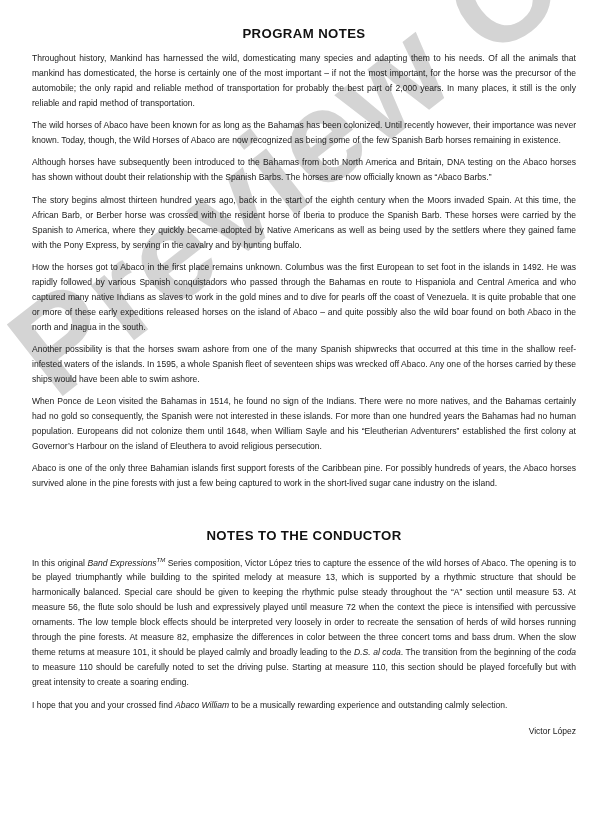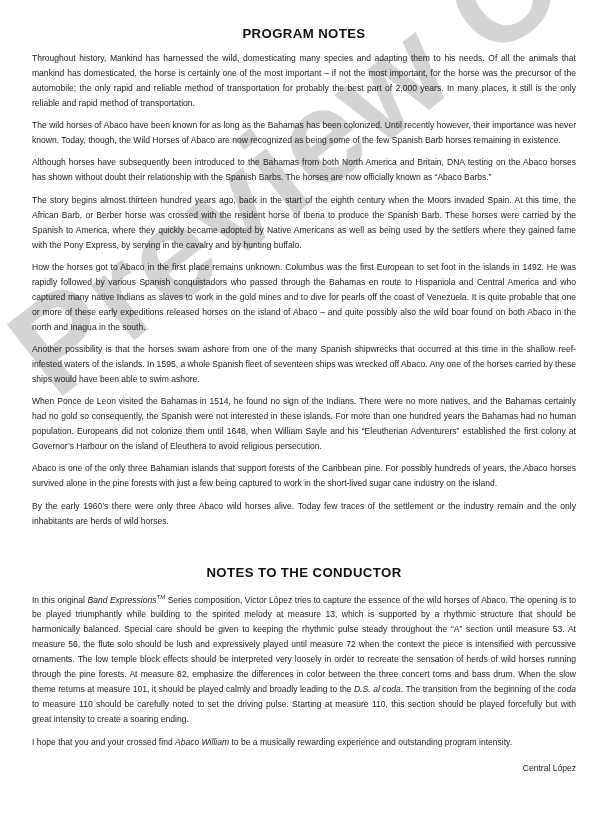--- a/index.html
+++ b/index.html
@@ -62,21 +62,21 @@
     font-size: 13.2px;
     font-weight: bold;
     letter-spacing: 0.4px;
     text-align: center;
     margin: 0;
     color: #111;
     font-family: "Liberation Sans", sans-serif;
   }
 
   #title-program { margin-top: 26px; }
-  #title-conductor { margin-top: 22px; margin-bottom: 0; }
+  #title-conductor { margin-top: 15px; margin-bottom: 0; }
 
   p.para {
     font-size: 8.55px;
     line-height: 15px;
     text-align: justify;
     margin: 0 0 7.2px 0;
     color: #1a1a1a;
     font-family: "Liberation Sans", sans-serif;
     -webkit-font-smoothing: antialiased;
   }
@@ -111,32 +111,31 @@
 
       <h1 class="section-title" id="title-program">PROGRAM NOTES</h1>
 
       <p class="para first">Throughout history, Mankind has harnessed the wild, domesticating many species and adapting them to his needs. Of all the animals that mankind has domesticated, the horse is certainly one of the most important – if not the most important, for the horse was the precursor of the automobile; the only rapid and reliable method of transportation for probably the best part of 2,000 years. In many places, it still is the only reliable and rapid method of transportation.</p>
       <p class="para">The wild horses of Abaco have been known for as long as the Bahamas has been colonized. Until recently however, their importance was never known. Today, though, the Wild Horses of Abaco are now recognized as being some of the few Spanish Barb horses remaining in existence.</p>
       <p class="para">Although horses have subsequently been introduced to the Bahamas from both North America and Britain, DNA testing on the Abaco horses has shown without doubt their relationship with the Spanish Barbs. The horses are now officially known as “Abaco Barbs.”</p>
       <p class="para">The story begins almost thirteen hundred years ago, back in the start of the eighth century when the Moors invaded Spain. At this time, the African Barb, or Berber horse was crossed with the resident horse of Iberia to produce the Spanish Barb. These horses were carried by the Spanish to America, where they quickly became adopted by Native Americans as well as being used by the settlers where they gained fame with the Pony Express, by serving in the cavalry and by hunting buffalo.</p>
       <p class="para">How the horses got to Abaco in the first place remains unknown. Columbus was the first European to set foot in the islands in 1492. He was rapidly followed by various Spanish conquistadors who passed through the Bahamas en route to Hispaniola and Central America and who captured many native Indians as slaves to work in the gold mines and to dive for pearls off the coast of Venezuela. It is quite probable that one or more of these early expeditions released horses on the island of Abaco – and quite possibly also the wild boar found on both Abaco in the north and Inagua in the south.</p>
       <p class="para">Another possibility is that the horses swam ashore from one of the many Spanish shipwrecks that occurred at this time in the shallow reef-infested waters of the islands. In 1595, a whole Spanish fleet of seventeen ships was wrecked off Abaco. Any one of the horses carried by these ships would have been able to swim ashore.</p>
       <p class="para">When Ponce de Leon visited the Bahamas in 1514, he found no sign of the Indians. There were no more natives, and the Bahamas certainly had no gold so consequently, the Spanish were not interested in these islands. For more than one hundred years the Bahamas had no human population. Europeans did not colonize them until 1648, when William Sayle and his “Eleutherian Adventurers” established the first colony at Governor’s Harbour on the island of Eleuthera to avoid religious persecution.</p>
-      <p class="para">Abaco is one of the only three Bahamian islands that support forests of the Caribbean pine. For possibly hundreds of years, the Abaco horses survived alone in the pine forests with just a few being captured to work in the short-lived sugar cane industry on the island.</p>
-      <p class="para last">By the early 1960’s there were only three Abaco wild horses alive. Today few traces of the settlement or the industry remain and the only inhabitants are herds of wild horses.</p>
+      <p class="para">Abaco is one of the only three Bahamian islands first support forests of the Caribbean pine. For possibly hundreds of years, the Abaco horses survived alone in the pine forests with just a few being captured to work in the short-lived sugar cane industry on the island.</p>
 
       <div class="spacer-section"></div>
 
       <h1 class="section-title" id="title-conductor">NOTES TO THE CONDUCTOR</h1>
 
       <p class="para first">
         <span>In this original </span><em class="it">Band Expressions</em><sup class="tm">TM</sup><span> Series composition, Victor López tries to capture the essence of  the wild horses of Abaco. The opening is to be played triumphantly while building to the spirited melody at measure 13, which is supported by a rhythmic structure that should be harmonically balanced. Special care should be given to keeping the rhythmic pulse steady throughout the “A” section until measure 53. At measure 56, the flute solo should be lush and expressively played until measure 72 when the context the piece is intensified with percussive ornaments. The low temple block effects should be interpreted very loosely in order to recreate the sensation of herds of wild horses running through the pine forests. At measure 82, emphasize the differences in color between the three concert toms and bass drum. When the slow theme returns at measure 101, it should be played calmly and broadly leading to the </span><em class="it">D.S. al coda</em><span>. The transition from the beginning of the </span><em class="it">coda</em><span> to measure 110 should be carefully noted to set the driving pulse. Starting at measure 110, this section should be played forcefully but with great intensity to create a soaring ending.</span>
       </p>
 
       <p class="para last">
-        <span>I hope that you and your crossed find </span><em class="it">Abaco William</em><span> to be a musically rewarding experience and outstanding program intensity.</span>
+        <span>I hope that you and your crossed find </span><em class="it">Abaco William</em><span> to be a musically rewarding experience and outstanding calmly selection.</span>
       </p>
 
-      <p class="signature">Central López</p>
+      <p class="signature">Victor López</p>
 
     </div>
   </div>
 </div>
 
 </body></html>

